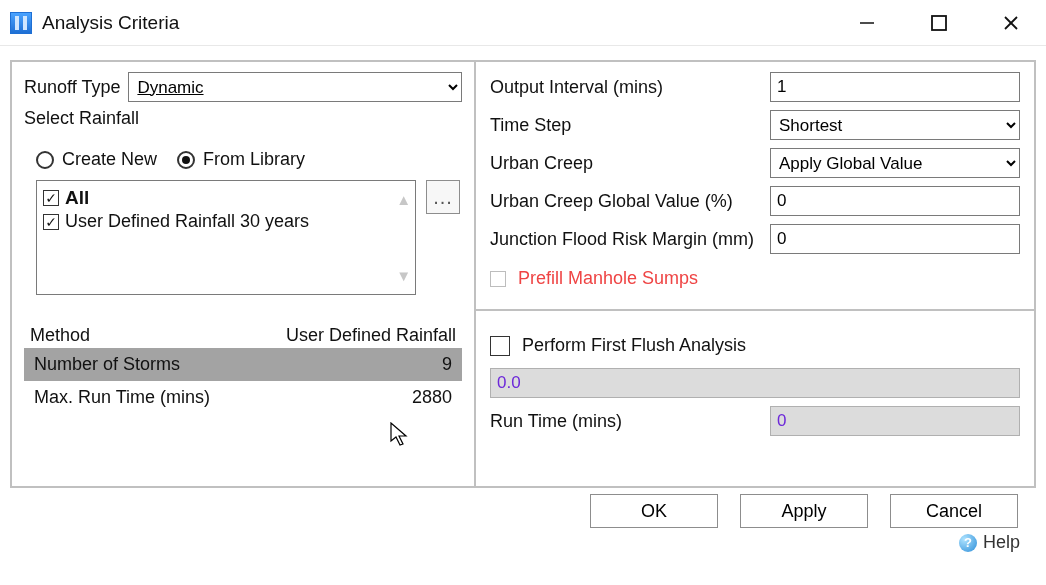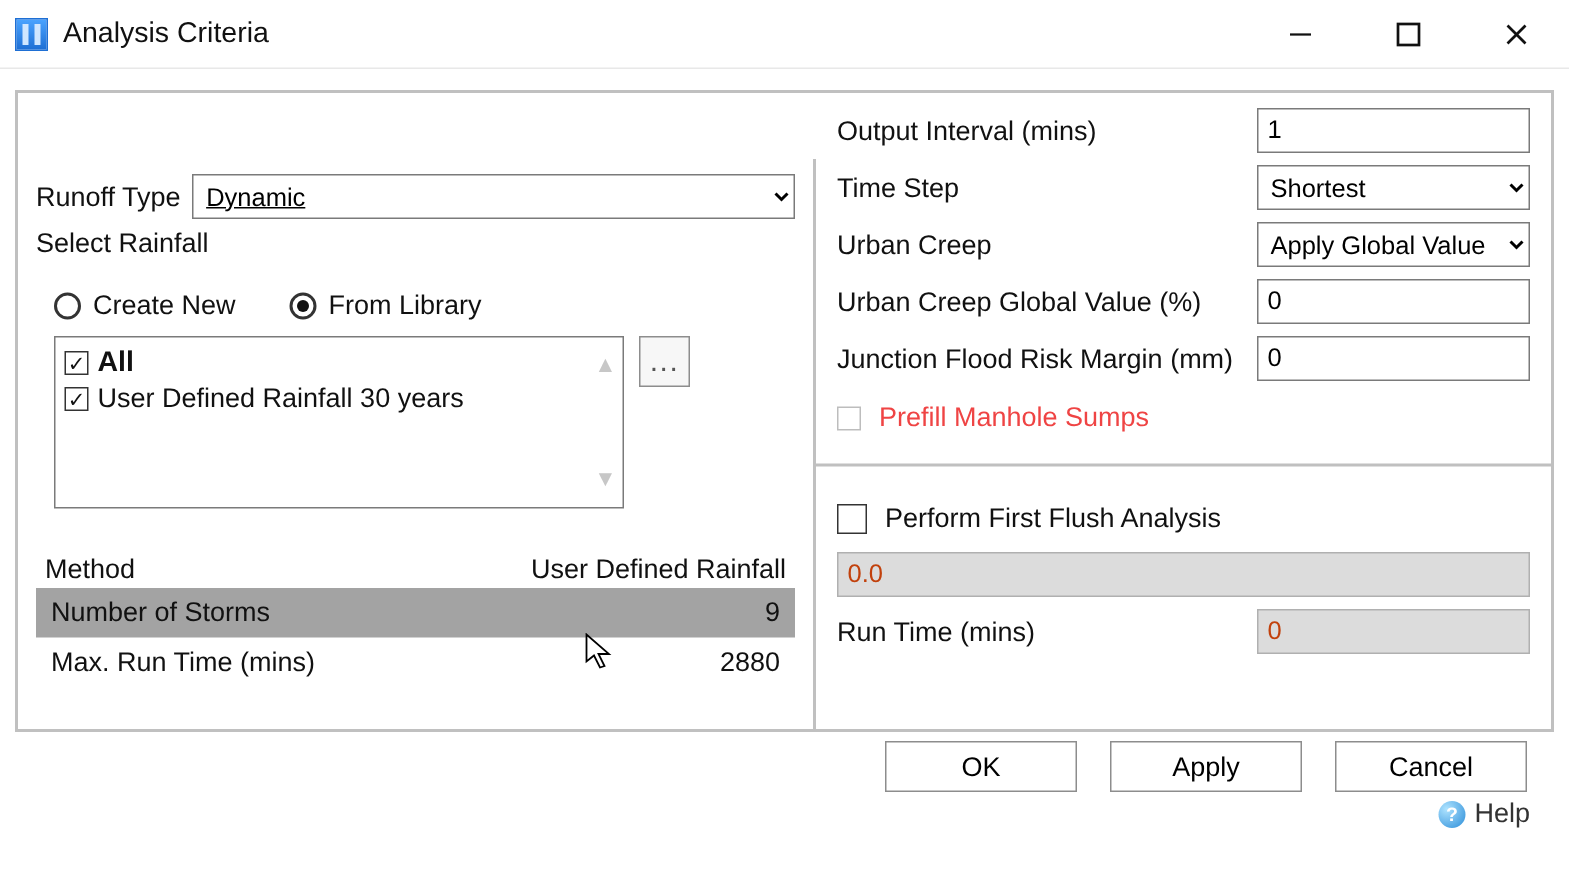--- a/index.html
+++ b/index.html
@@ -7,32 +7,32 @@
   .titlebar { display: flex; align-items: center; height: 46px; padding: 0 6px 0 10px; border-bottom: 1px solid #e8e8e8; }
   .titlebar .app-icon { width: 22px; height: 22px; background: linear-gradient(#4aa3ff,#1e6fd4); border: 1px solid #1e6fd4; margin-right: 10px; display: flex; align-items: center; justify-content: center; }
   .app-icon-inner { width: 12px; height: 14px; display: flex; justify-content: space-between; }
   .app-icon-inner span { width: 4px; background: #cfe6ff; }
   .title-text { font-size: 19px; text-align: right; }
   .win-controls { margin-left: auto; display: flex; gap: 26px; padding-right: 6px; align-items: center; }
   .win-btn { width: 46px; height: 38px; display: flex; align-items: center; justify-content: center; cursor: default; }
   .win-btn svg { width: 18px; height: 18px; }
 
   .dialog-body { display: flex; border-top: 2px solid #c0c0c0; border-left: 2px solid #c0c0c0; border-right: 2px solid #c0c0c0; border-bottom: 2px solid #c0c0c0; margin: 14px 10px 6px 10px; height: 428px; }
-  .left-pane { width: 532px; border-right: 2px solid #c0c0c0; padding: 10px 12px; display: flex; flex-direction: column; margin-top: 44px; }
+  .left-pane { width: 464px; border-right: 2px solid #c0c0c0; padding: 10px 12px; display: flex; flex-direction: column; }
   .right-pane { flex: 1; padding: 10px 14px; display: flex; flex-direction: column; gap: 8px; }
 
   .row { display: flex; align-items: center; gap: 8px; margin-bottom: 6px; }
   .label { white-space: nowrap; }
   select.combo { height: 30px; font-size: 17px; padding: 2px 4px; border: 1px solid #7a7a7a; background: #fff; }
   input.txt { height: 30px; font-size: 17px; padding: 2px 6px; border: 1px solid #7a7a7a; background: #fff; }
-  input.txt[disabled] { background: #dcdcdc; color: #c2410c; border-color: #b0b0b0; }
+  input.txt[disabled] { background: #dcdcdc; color: #6d28d9; border-color: #b0b0b0; }
 
   .runoff-combo { flex: 1; text-decoration: underline; }
 
-  .radio-row { display: flex; align-items: center; gap: 36px; margin: 14px 0 10px 12px; }
+  .radio-row { display: flex; align-items: center; gap: 20px; margin: 14px 0 10px 12px; }
   .radio { display: flex; align-items: center; gap: 8px; }
   .radio-circ { width: 18px; height: 18px; border: 2px solid #333; border-radius: 50%; display: flex; align-items: center; justify-content: center; }
   .radio-circ .dot { width: 8px; height: 8px; border-radius: 50%; background: #111; }
 
   .list-row { display: flex; align-items: flex-start; gap: 10px; margin-left: 12px; }
   .library-list { width: 380px; height: 115px; border: 1px solid #7a7a7a; background: #fff; padding: 4px 6px; position: relative; }
   .lib-item { display: flex; align-items: center; gap: 6px; margin: 2px 0; }
   .chk { width: 16px; height: 16px; border: 1px solid #333; display: flex; align-items: center; justify-content: center; font-size: 14px; line-height: 1; }
   .bold { font-weight: 700; font-size: 19px; }
   .scroll-arrow { position: absolute; right: 4px; color: #c7c7c7; font-size: 15px; }

